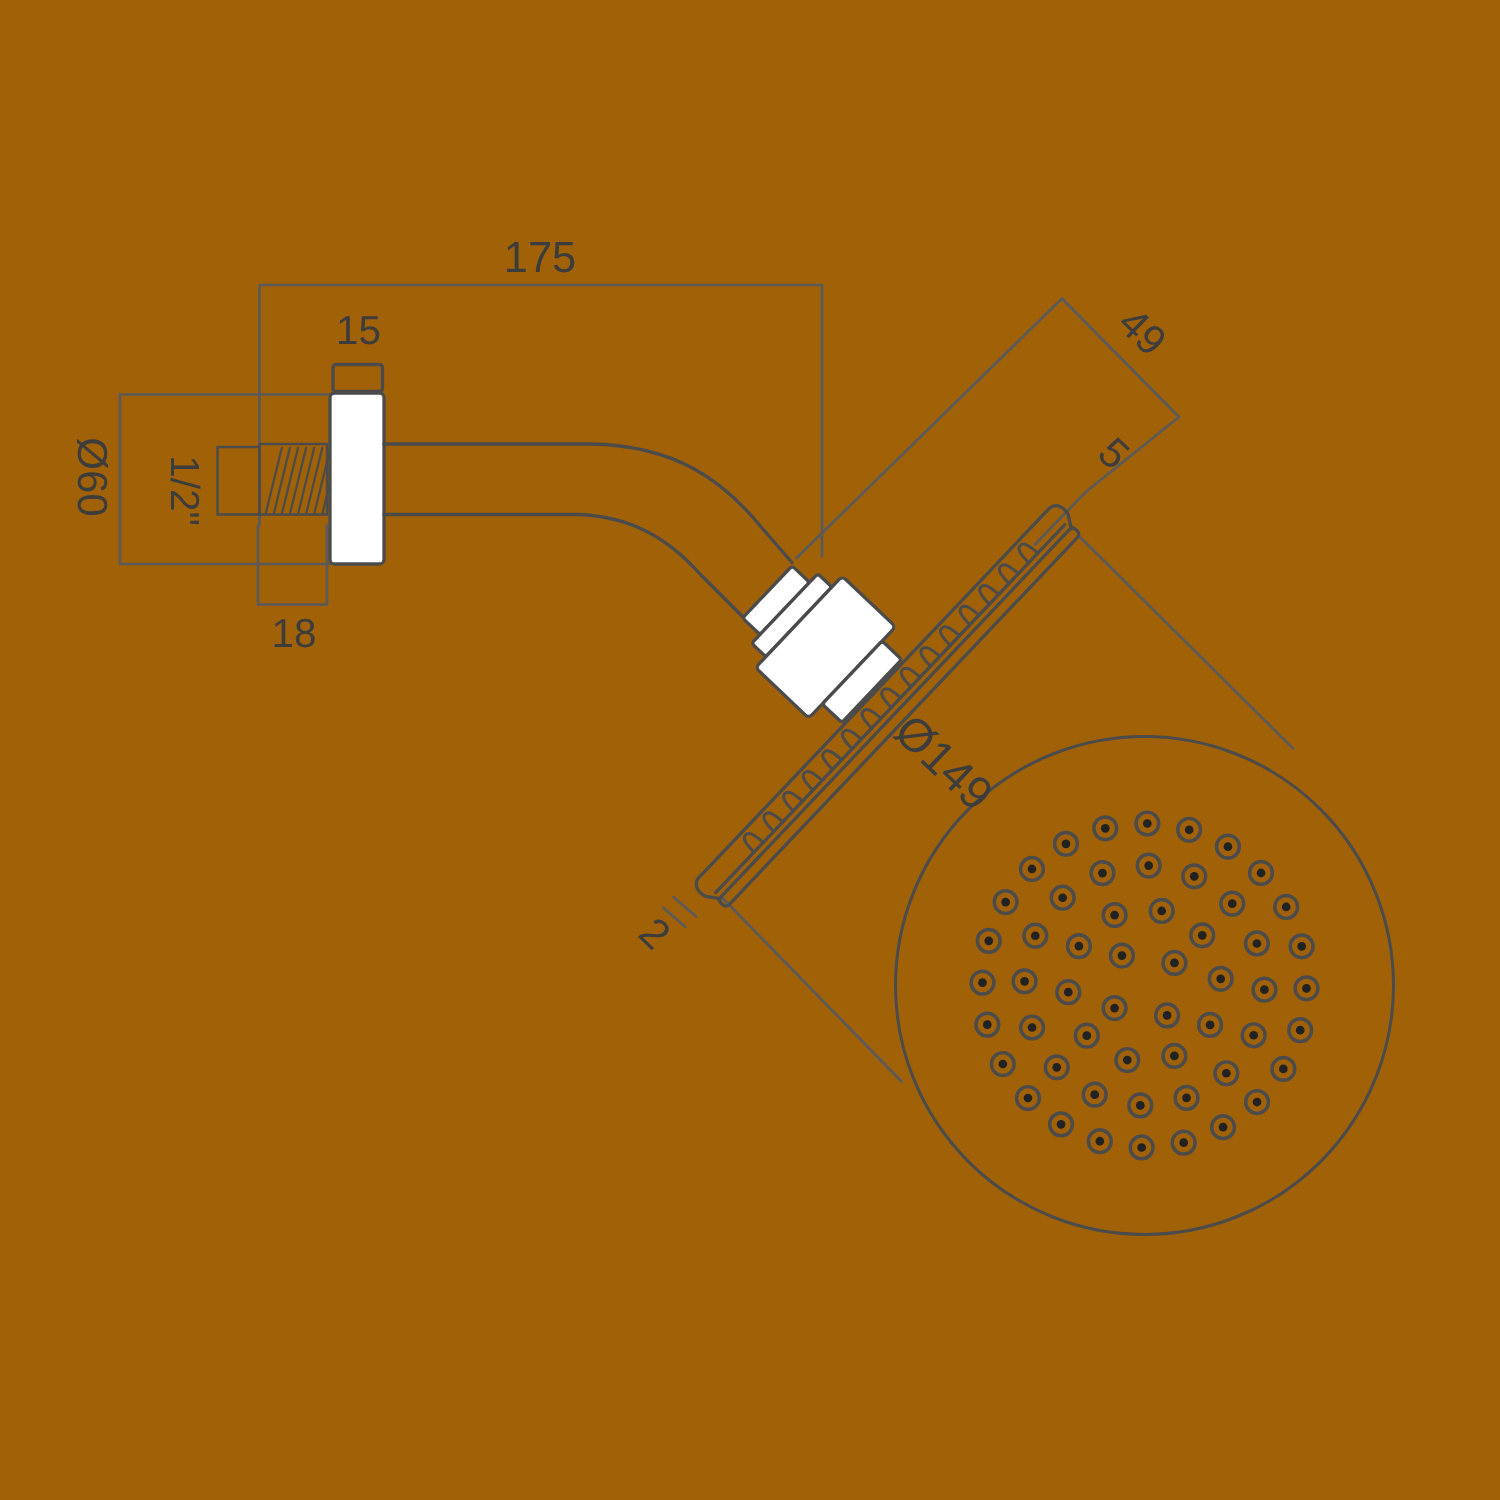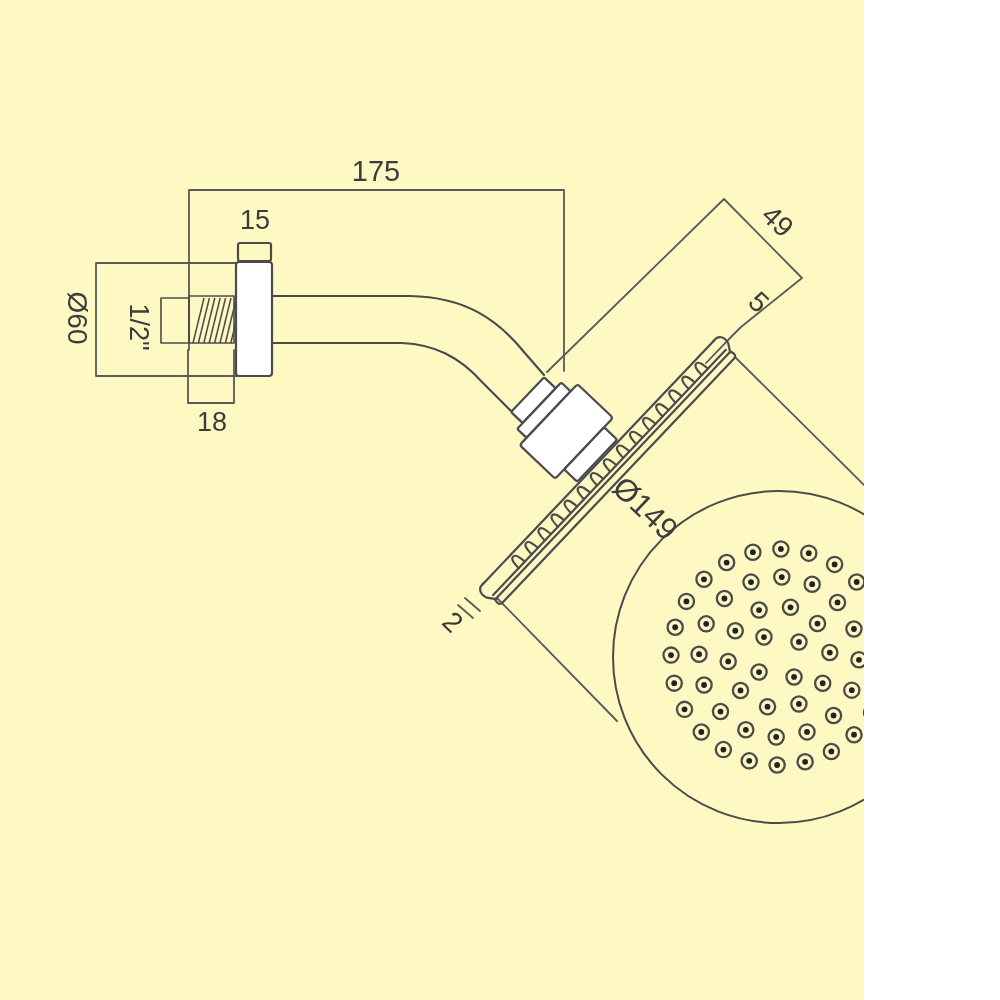--- a/index.html
+++ b/index.html
@@ -1,16 +1,16 @@
 <!DOCTYPE html>
 <html><head>
 <meta charset="utf-8">
 <style>
   html,body{margin:0;padding:0;background:#ffffff;}
-  .stage{width:848px;height:1000px;position:relative;background:#fef9c3;overflow:hidden;padding-left:16px;}
+  .stage{width:1000px;height:1000px;position:relative;background:#a16207;overflow:hidden;}
   svg{display:block;}
   text{font-family:"Liberation Sans","DejaVu Sans",sans-serif;fill:#3c3c3c;}
   .outline{stroke:#4b4b4b;stroke-width:2.2;fill:none;stroke-linecap:round;stroke-linejoin:round;}
   .outline-thin{stroke:#4b4b4b;stroke-width:1.6;fill:none;stroke-linejoin:round;}
   .dim{stroke:#5a5a5a;stroke-width:1.8;fill:none;stroke-linecap:round;stroke-linejoin:round;}
   .whitefill{fill:#ffffff;}
 </style>
 </head>
 <body>
 

